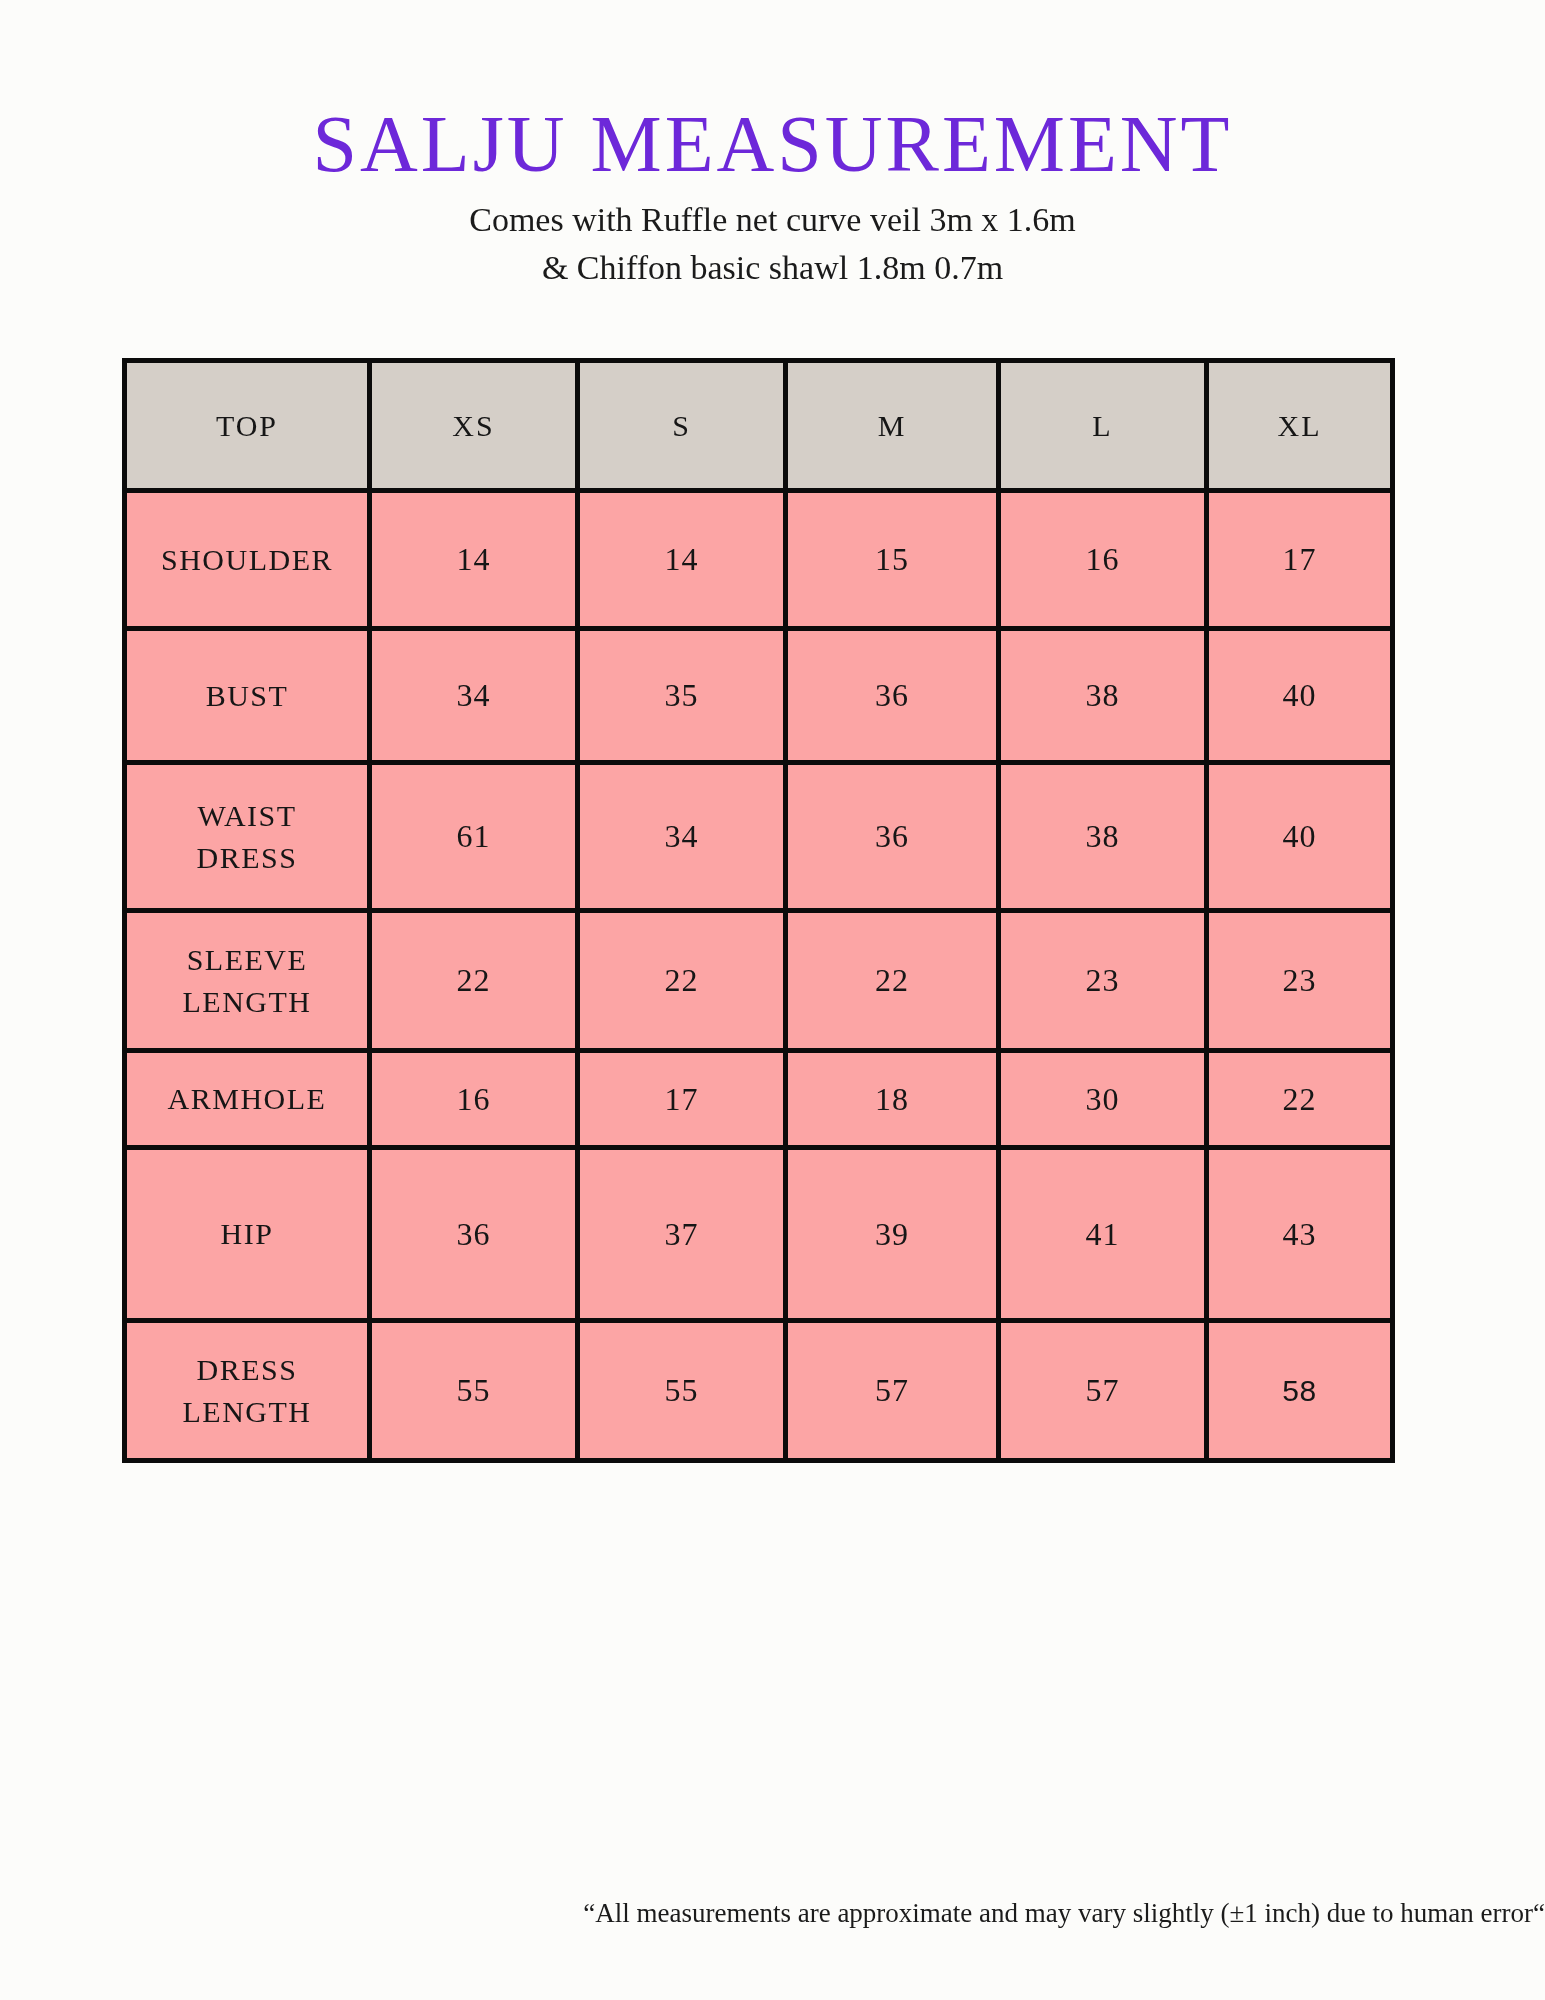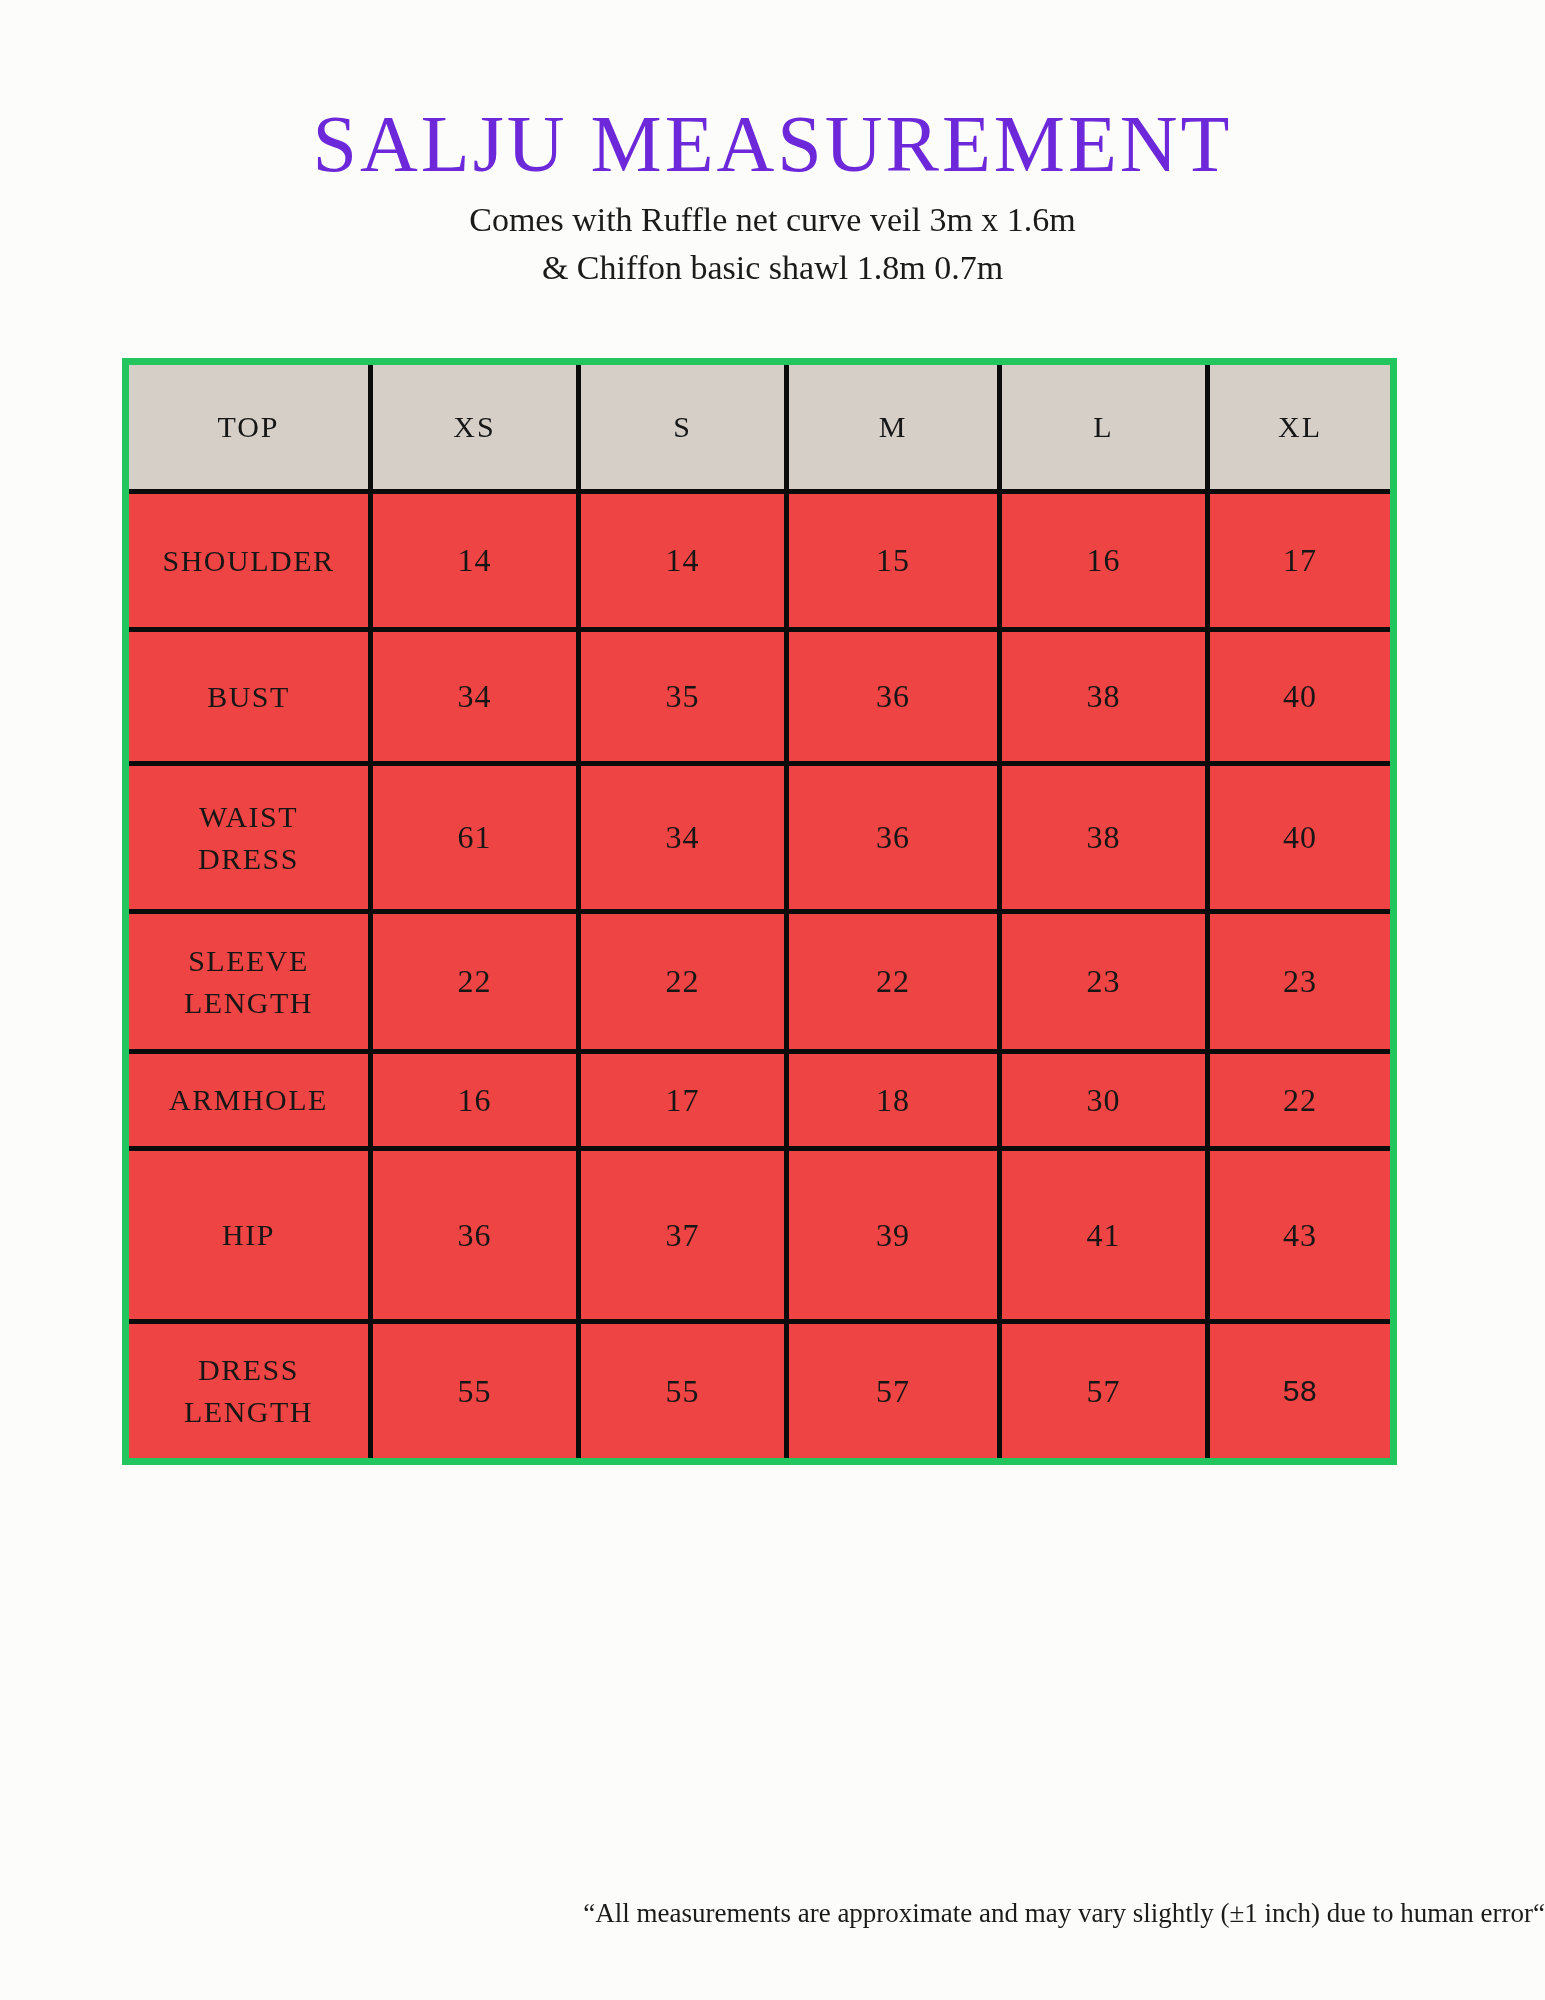--- a/index.html
+++ b/index.html
@@ -40,29 +40,29 @@
     color: #1b1b1b;
   }
 
   table.size-table {
     position: absolute;
     top: 358px;
     left: 122px;
     width: 1268px;
     border-collapse: collapse;
     table-layout: fixed;
-    border: 7px solid #22c55e;
+    border: 4px solid #22c55e;
   }
   .size-table th,
   .size-table td {
     border: 5px solid #0b0b0b;
     text-align: center;
     vertical-align: middle;
     padding: 0;
-    background: #ef4444;
+    background: #fca5a5;
   }
   .size-table th {
     background: #d5cfc8;
     font-weight: 400;
     font-size: 30px;
     letter-spacing: 2px;
   }
   .row-label {
     font-size: 30px;
     letter-spacing: 1.5px;

